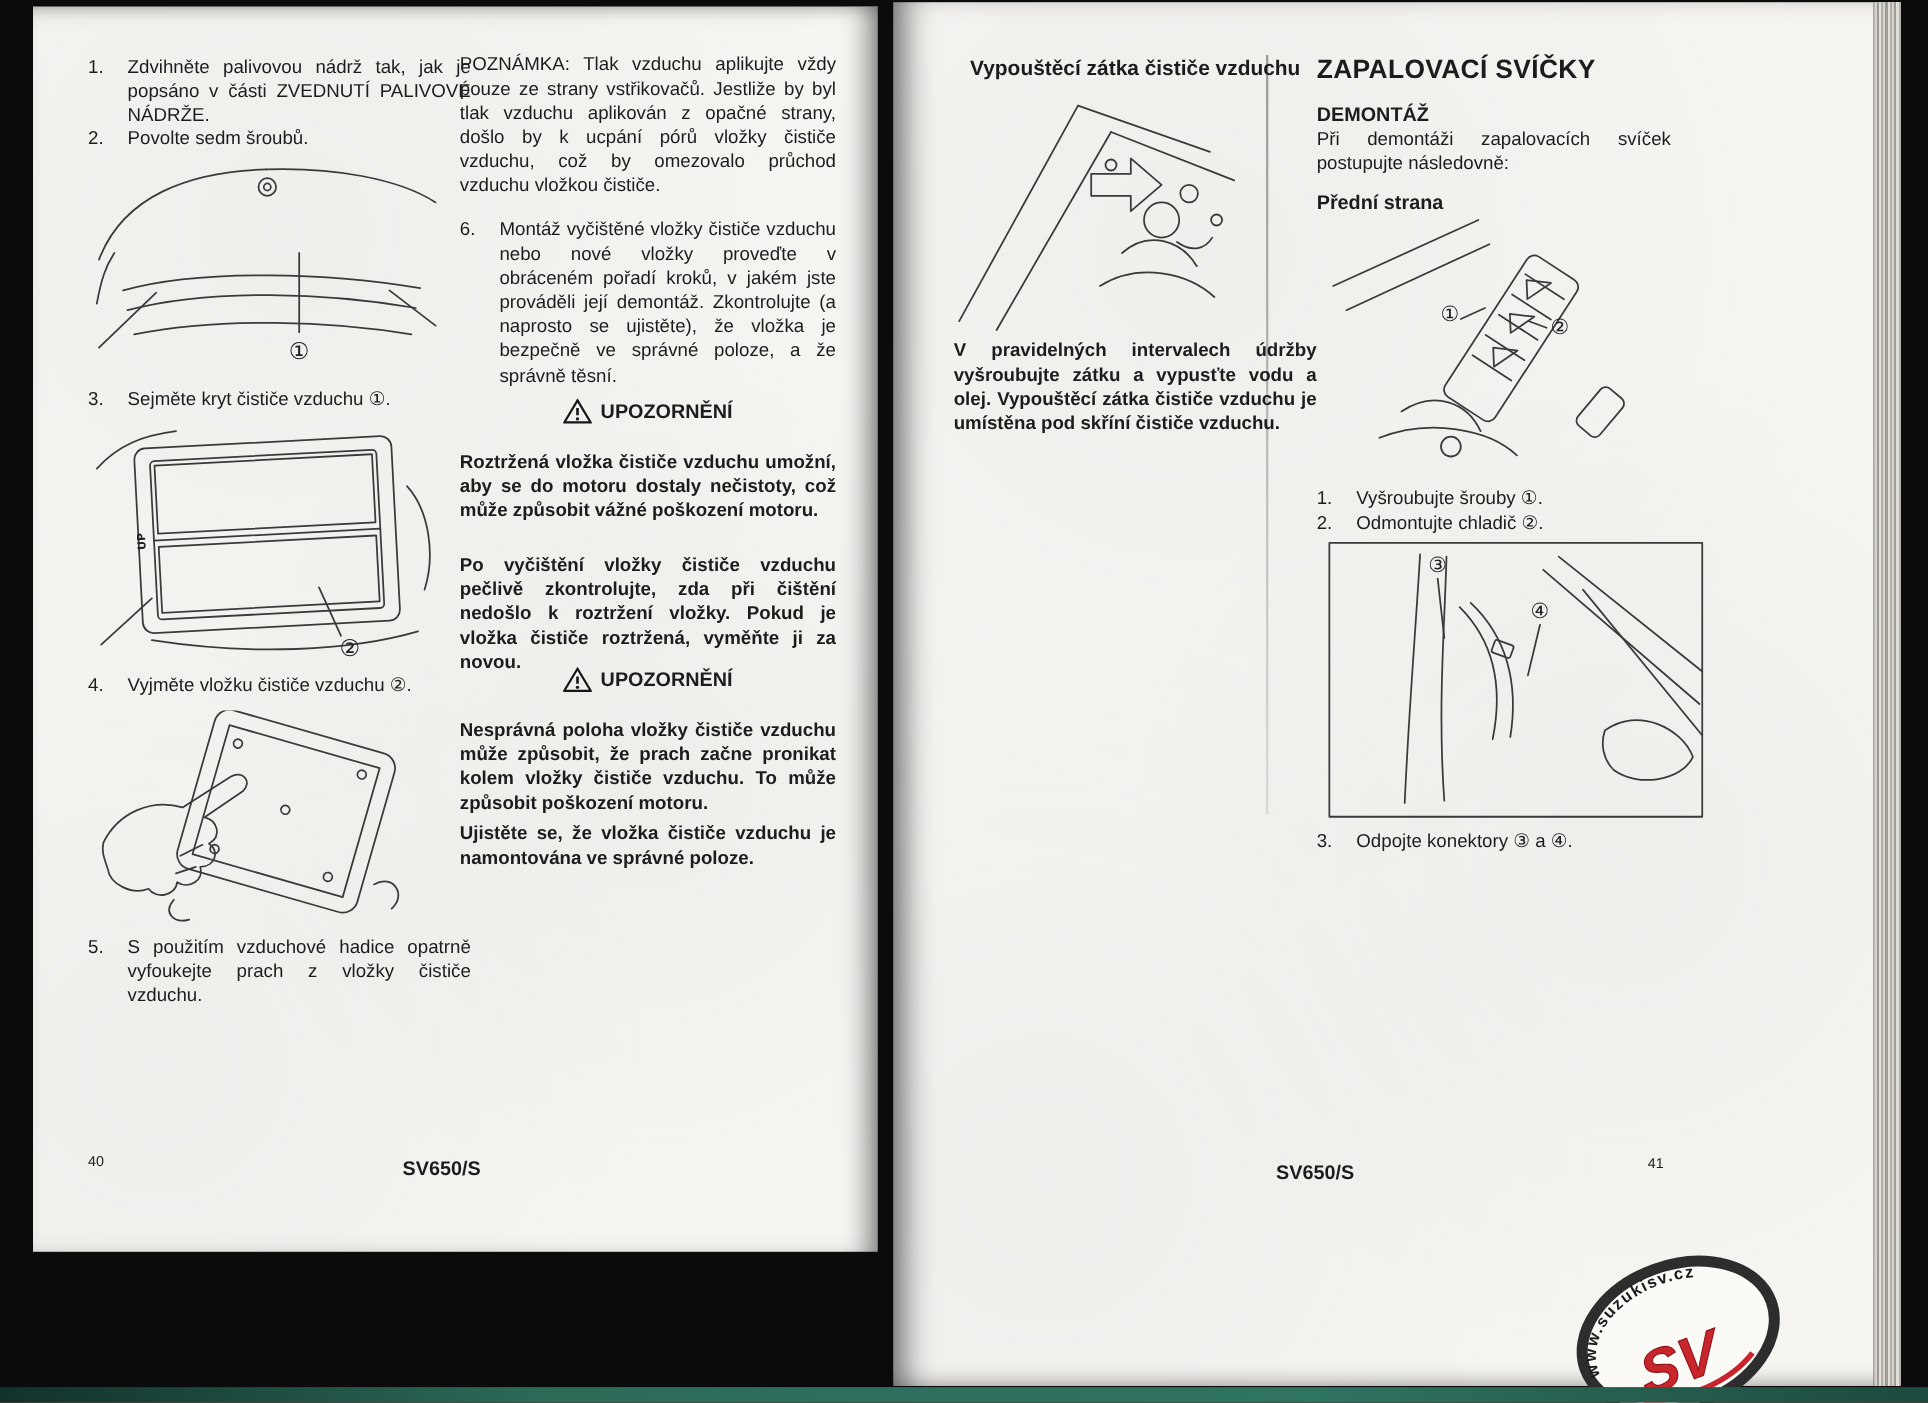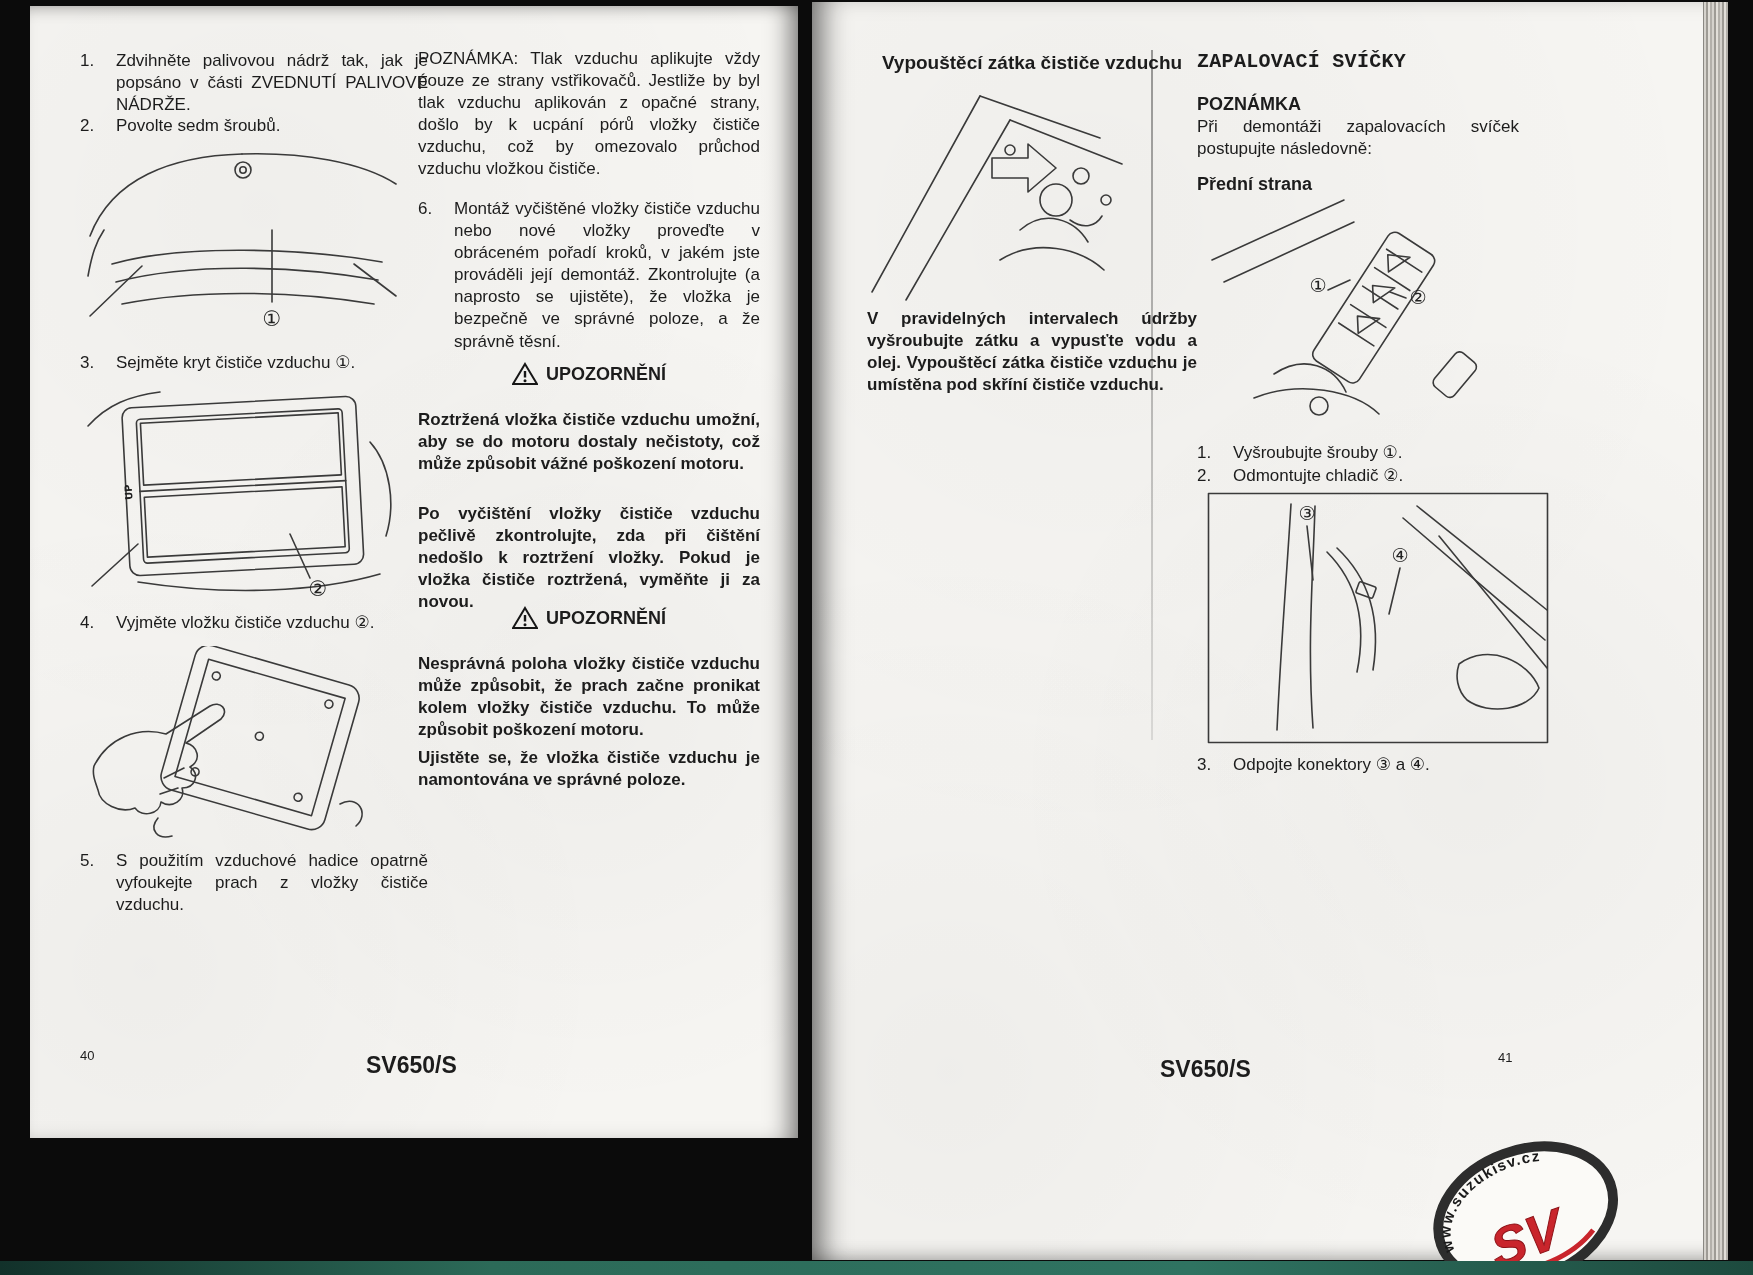--- a/index.html
+++ b/index.html
@@ -13,26 +13,26 @@
              box-shadow:inset -20px 0 24px -12px rgba(0,0,0,.5), inset 0 10px 18px -12px rgba(0,0,0,.35);}
   .right-page{left:812px;top:2px;width:916px;height:1258px;
              box-shadow:inset 24px 0 28px -14px rgba(0,0,0,.55), inset 0 -14px 20px -14px rgba(0,0,0,.3);}
   .abs{position:absolute;}
   .body-text{font-size:17px;line-height:1.3;text-align:justify;}
   .step{position:absolute;}
   .step .n{position:absolute;left:0;top:0;}
   .step .t{display:block;margin-left:36px;}
   .italic{}
   .h19{font-size:19px;font-weight:bold;}
-  .h20{font-size:20px;font-weight:bold;letter-spacing:.3px;font-family:Liberation Mono, monospace;}
+  .h20{font-size:24px;font-weight:bold;letter-spacing:.3px;}
   .h18{font-size:18px;font-weight:bold;}
   .warn-head{display:flex;align-items:center;justify-content:center;gap:8px;font-weight:bold;font-size:18px;}
   .warn-para{font-weight:bold;font-size:17px;line-height:1.3;text-align:justify;margin-top:17px;}
   .footer-num{font-size:13px;}
-  .footer-model{font-size:23px;font-weight:bold;}
+  .footer-model{font-size:18px;font-weight:bold;}
   svg.lineart{display:block;}
   svg.lineart path, svg.lineart rect, svg.lineart circle, svg.lineart line, svg.lineart polygon, svg.lineart ellipse
       {fill:none;stroke:#3a3a3a;stroke-width:1.6;stroke-linecap:round;stroke-linejoin:round;}
   svg.lineart text{fill:#222;stroke:none;font-family:"DejaVu Sans",sans-serif;}
   .fold{position:absolute;width:2px;background:linear-gradient(to bottom,rgba(40,40,40,.45),rgba(40,40,40,.12));}
   .stack{position:absolute;right:0;top:0;height:100%;width:24px;
          background:repeating-linear-gradient(90deg,#d5d2cc 0 2px,#9e9b95 2px 4px,#e2dfd9 4px 6px,#b3b0aa 6px 8px);
          border-left:1px solid #8a8883;}
   .bottom-strip{position:absolute;left:0;bottom:0;width:100%;height:14px;z-index:6;
          background:linear-gradient(to right,#12312a,#2c6a58 28%,#2f7361 68%,#1d4a3e);}
@@ -178,21 +178,21 @@
       <circle cx="246" cy="120" r="5"></circle>
       <path d="M160,150 C185,128 215,140 228,162"></path>
       <path d="M140,180 C175,158 220,168 244,190"></path>
       <path d="M210,140 C224,150 236,146 242,136"></path>
       <polygon points="132,78 168,78 168,64 196,88 168,112 168,98 132,98" fill="#ffffff" stroke="#111" stroke-width="3.2"></polygon>
     </svg>
 
     <div class="abs body-text" style="left:55px;top:306px;width:330px;font-weight:bold;">V pravidelných intervalech údržby vyšroubujte zátku a vypusťte vodu a olej. Vypouštěcí zátka čističe vzduchu je umístěna pod skříní čističe vzduchu.</div>
 
     <div class="abs h20" style="left:385px;top:48px;width:330px;">ZAPALOVACÍ SVÍČKY</div>
-    <div class="abs h18" style="left:385px;top:92px;">POZNÁMKA</div>
+    <div class="abs h18" style="left:385px;top:92px;">DEMONTÁŽ</div>
     <div class="abs body-text" style="left:385px;top:114px;width:322px;">Při demontáži zapalovacích svíček postupujte následovně:</div>
     <div class="abs h18" style="left:385px;top:172px;">Přední strana</div>
 
     <svg class="lineart abs" style="left:392px;top:192px;" width="302" height="240" viewBox="0 0 302 240">
       <path d="M8,66 L140,6"></path>
       <path d="M20,88 L150,28"></path>
       <g transform="rotate(33 170 115)">
         <rect x="142" y="38" width="54" height="152" rx="8"></rect>
         <line x1="148" y1="58" x2="190" y2="58"></line>
         <line x1="148" y1="80" x2="190" y2="80"></line>

